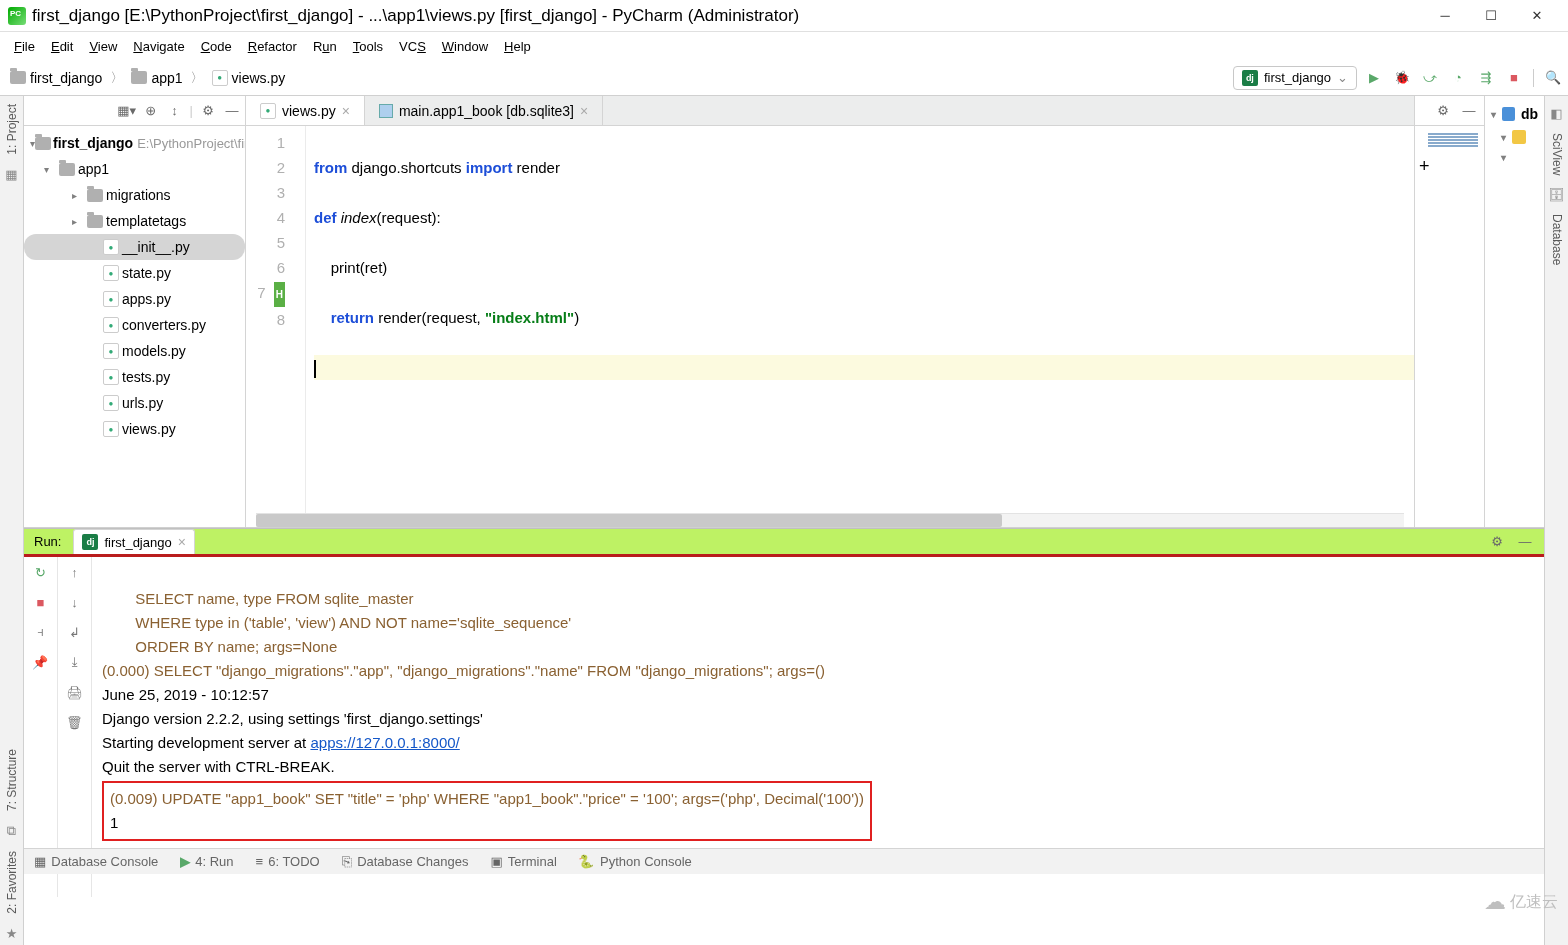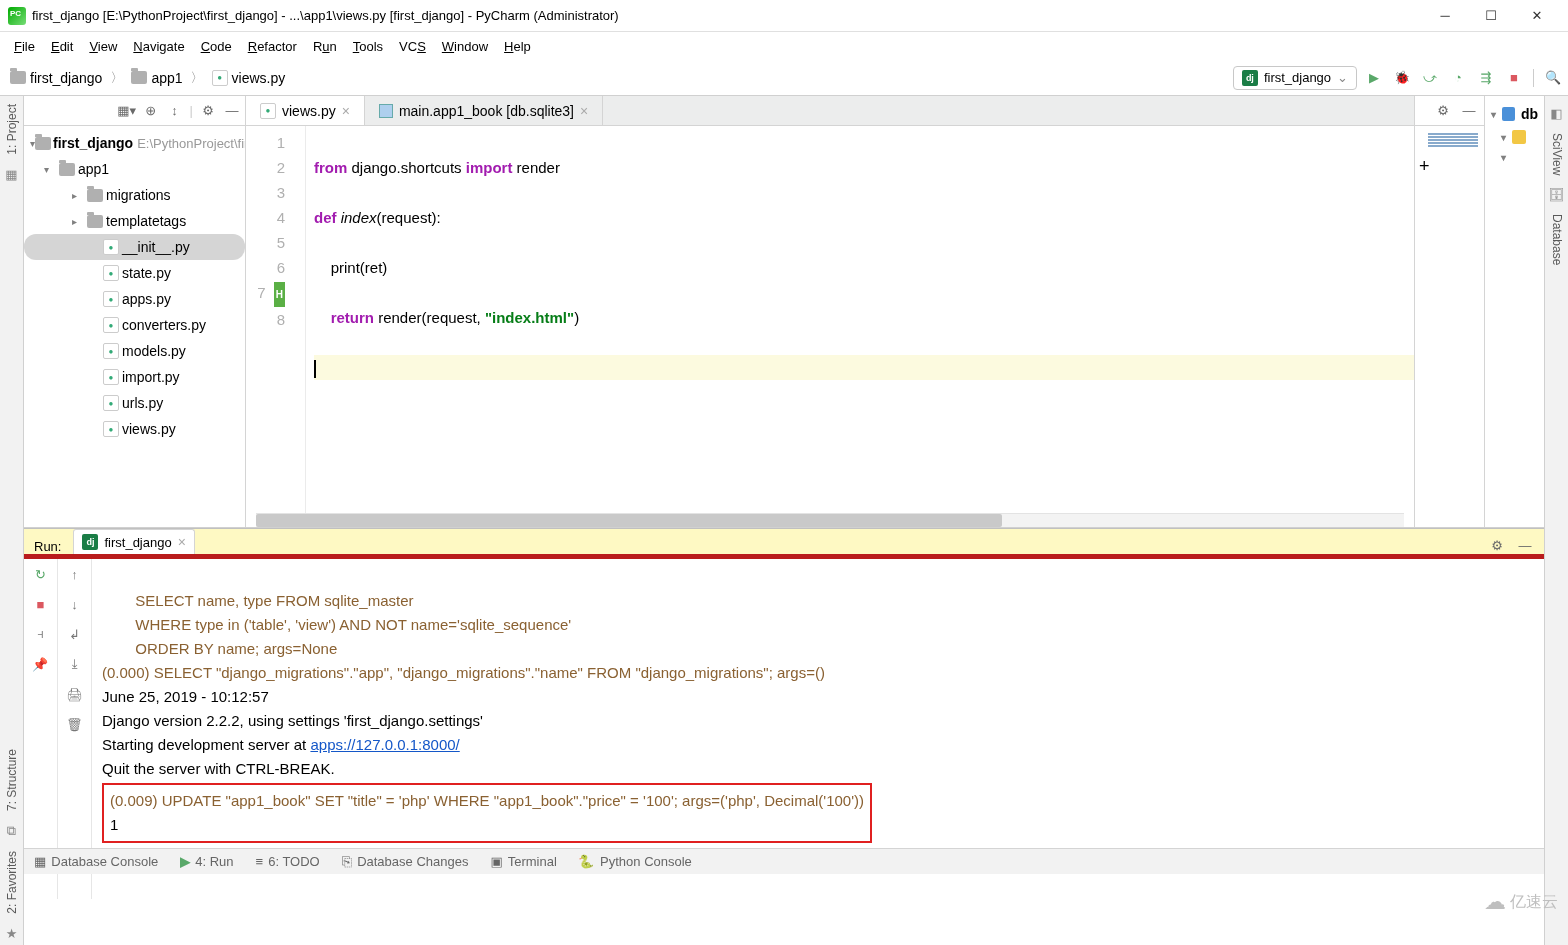--- a/index.html
+++ b/index.html
@@ -2,21 +2,21 @@
 <html><head>
 <meta charset="utf-8">
 <style>
 * { margin: 0; padding: 0; box-sizing: border-box; font-family: "Segoe UI", Arial, sans-serif; }
 body { background: #fff; font-size: 13px; color: #000; overflow: hidden; width: 1568px; height: 945px; }
 
 
 .titlebar { height: 32px; display: flex; align-items: center; padding: 0 8px; background: #fff; border-bottom: 1px solid #e0e0e0; }
 .titlebar .app-icon { width: 18px; height: 18px; background: linear-gradient(135deg,#0a0 0%,#7d7 100%); border-radius: 3px; margin-right: 6px; position: relative; }
 .titlebar .app-icon::after { content: "PC"; font-size: 8px; color: #fff; position: absolute; top: 2px; left: 2px; font-weight: bold; }
-.titlebar .title-text { flex: 1; font-size: 13px; color: #000; }
+.titlebar .title-text { flex: 1; font-size: 17px; color: #000; }
 .titlebar .win-btn { width: 46px; height: 32px; display: flex; align-items: center; justify-content: center; color: #333; }
 
 
 .menubar { height: 28px; display: flex; align-items: center; padding: 0 6px; background: #fff; }
 .menubar .menu-item { padding: 3px 8px; cursor: pointer; }
 .menubar .menu-item u { text-decoration: underline; }
 
 
 .navbar { height: 36px; display: flex; align-items: center; padding: 0 6px; background: #fff; border-bottom: 1px solid #d0d0d0; }
 .breadcrumb { display: flex; align-items: center; gap: 4px; }
@@ -57,21 +57,21 @@
 .editor-tabs { height: 30px; display: flex; border-bottom: 1px solid #d4d4d4; background: #eceded; }
 .editor-tab { display: flex; align-items: center; gap: 6px; padding: 0 14px; border-right: 1px solid #d4d4d4; background: #fff; cursor: pointer; font-size: 14px; }
 .editor-tab.inactive { background: #eceded; }
 .tab-close { color: #aaa; font-size: 14px; }
 .table-icon { width: 14px; height: 14px; background: #aecfee; border: 1px solid #6aa; display: inline-block; }
 
 .editor-body { flex: 1; display: flex; font-family: Consolas, monospace; font-size: 15px; background: #fff; position: relative; overflow: hidden; }
 .gutter { width: 60px; text-align: right; color: #b0b0b0; padding: 4px 20px 4px 4px; background: #fff; user-select: none; line-height: 25px; border-right: 1px solid #ebebeb;}
 .gutter .line-h { background:#5aaf45; color:#fff; font-size:10px; font-weight:bold; display:inline-block; padding:0 2px; margin-left:4px;}
 .code { flex: 1; padding: 4px 0 4px 8px; line-height: 25px; white-space: pre; overflow-x: auto; }
-.kw { color: #a21caf; font-weight: bold; }
+.kw { color: #1d4ed8; font-weight: bold; }
 .fn { font-style: italic; }
 .str { color: #067d17; font-weight: bold; }
 .comment { color: #8c8c8c; font-style: italic; }
 .caret-line { background: #fcfadf; }
 
 .h-scroll { height: 14px; background: #f3f3f3; border-top: 1px solid #e3e3e3; position: relative; margin: 0 10px; }
 .h-scroll-thumb { position: absolute; left: 0; width: 65%; height: 100%; background: #c9c9c9; border-radius: 2px; }
 
 
 .right-panel { width: 70px; border-left: 1px solid #d4d4d4; background:#fff; display:flex; flex-direction:column;}
@@ -83,21 +83,21 @@
 .right-gutter { width: 24px; background: #f2f2f2; border-left: 1px solid #d0d0d0; display: flex; flex-direction: column; align-items: center; padding-top: 6px; }
 .right-gutter .gutter-tab { writing-mode: vertical-rl; transform: none; }
 
 
 .db-side { width: 60px; border-left:1px solid #d4d4d4; background:#fff; padding-top:6px; }
 .db-side-row { display:flex; align-items:center; gap:6px; padding:4px 6px; font-size:14px; font-weight:bold;}
 .db-tri { color:#808080; font-size:10px;}
 
 
 .run-panel { height: 320px; display: flex; flex-direction: column; background: #fff; border-top: 1px solid #c0c0c0; }
-.run-header { height: 30px; display: flex; align-items: flex-end; padding: 0 10px; background: #fef9c3; border-bottom: 5px solid #b91c1c; gap: 12px; }
+.run-header { height: 30px; display: flex; align-items: center; padding: 0 10px; background: #bef264; border-bottom: 3px solid #b91c1c; gap: 12px; }
 .run-tab { display:flex; align-items:center; gap:6px; background:#fff; padding:4px 8px; border:1px solid #d4d4d4; border-radius:3px 3px 0 0; border-bottom:none; }
 .run-head-tools { margin-left:auto; display:flex; gap:10px; color:#888;}
 .run-body { flex: 1; display: flex; background: #fff; }
 .run-btn-col { width: 34px; display: flex; flex-direction: column; align-items: center; padding-top: 6px; gap: 12px; border-right: 1px solid #e6e6e6; }
 .run-btn-col2 { width: 34px; display: flex; flex-direction: column; align-items: center; padding-top: 6px; gap: 12px; border-right: 1px solid #e6e6e6; }
 .rb-icon { width:18px; height:18px; display:flex; align-items:center; justify-content:center; cursor:pointer; }
 .console { flex: 1; padding: 6px 10px; font-family: Consolas, monospace; font-size: 15px; line-height: 24px; white-space: pre; overflow: auto; }
 .console .brown { color: #8a6132; }
 .console .green { color: #1a7f37; }
 .console .link { color: #1457c8; text-decoration: underline; }
@@ -261,21 +261,21 @@
           <div class="tree-row indent-3">
             <span class="tree-icon">
                   <span class="pyfile-icon"></span>
                 </span>
                 <span class="tree-label">models.py</span>
           </div>
           <div class="tree-row indent-3">
             <span class="tree-icon">
                   <span class="pyfile-icon"></span>
                 </span>
-                <span class="tree-label">import.py</span>
+                <span class="tree-label">tests.py</span>
           </div>
           <div class="tree-row indent-3">
             <span class="tree-icon">
                   <span class="pyfile-icon"></span>
                 </span>
                 <span class="tree-label">urls.py</span>
           </div>
           <div class="tree-row indent-3">
             <span class="tree-icon">
                   <span class="pyfile-icon"></span>

